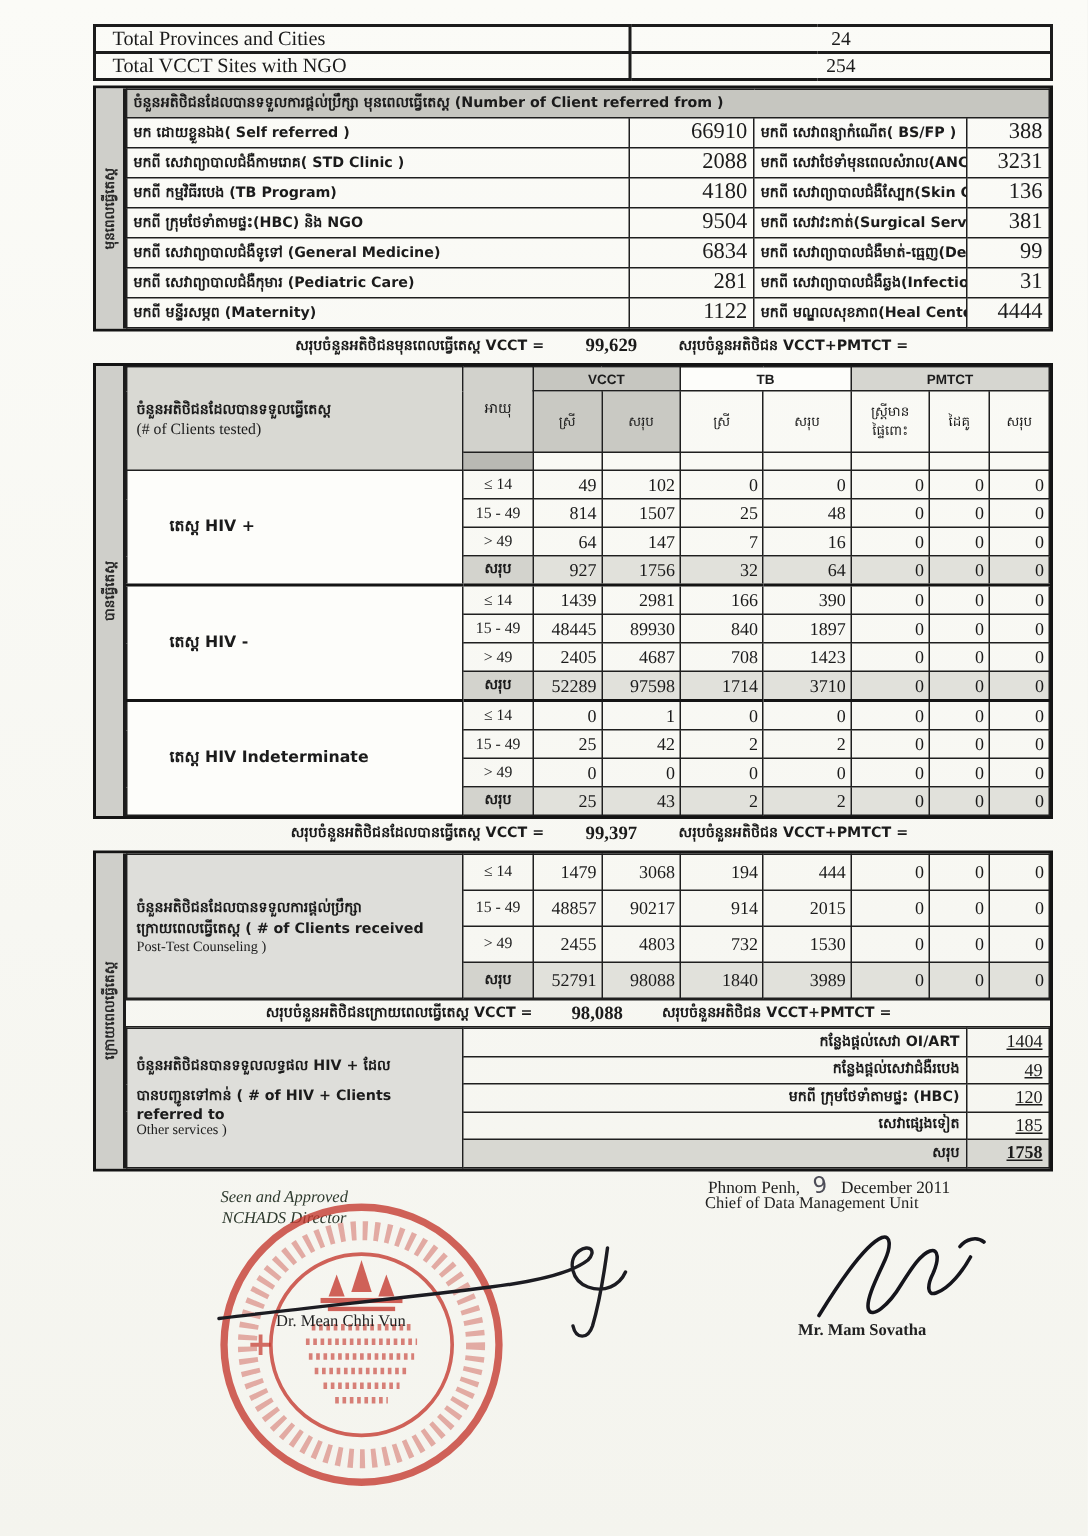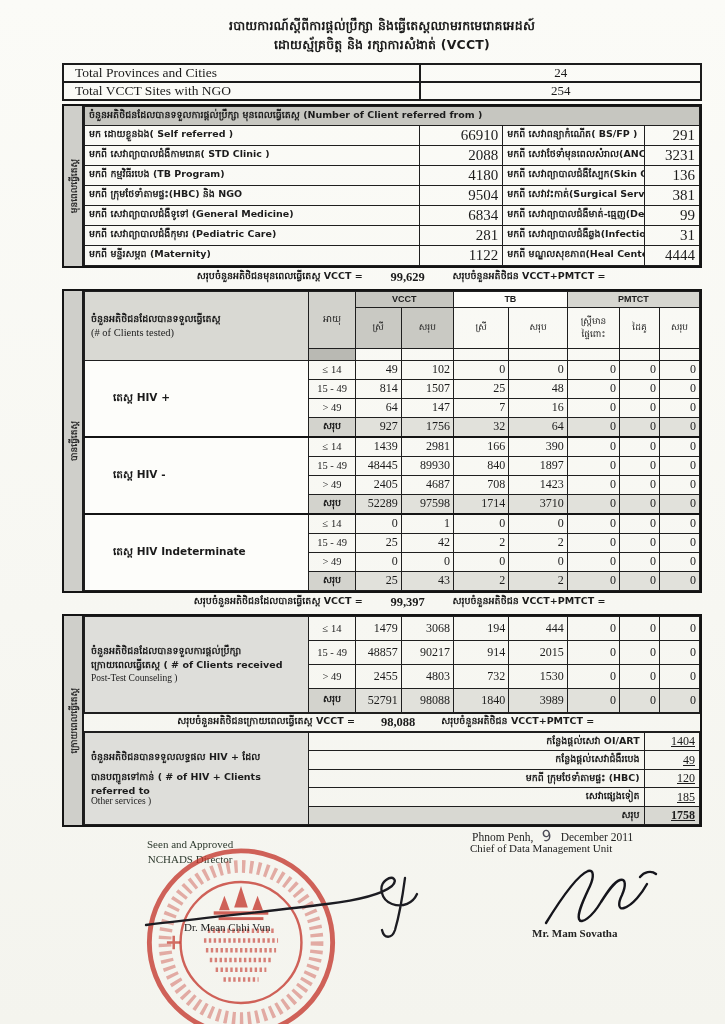--- a/index.html
+++ b/index.html
@@ -99,39 +99,35 @@
 
   .t4{width:100%;}
   .t4 td{border:1px solid #1f1f1f;padding:0 4px;overflow:hidden;}
   .t4 .desc-cell{background:#dededa;text-align:left;vertical-align:middle;padding-left:6px;white-space:normal;font-size:9.5px;}
   .t4 .svc{font-size:9.5px;text-align:right;height:17.5px;}
   .t4 .num{text-align:right;font-size:12px;text-decoration:underline;}
   .t4 .total-row td{background:#d8d8d2;font-weight:700;}
 
   
   .footer{position:relative;height:218px;width:680px;}
-  .approved{position:absolute;left:85px;top:10px;text-align:center;font-size:11px;line-height:1.3;color:#2e3a2e;}
+  .approved{position:absolute;left:85px;top:10px;text-align:center;font-size:11px;line-height:1.3;color:#2e3a2e;font-style:italic;}
   .director-name{position:absolute;left:122px;top:94px;font-size:11px;font-weight:400;color:#222;}
   .stamp{position:absolute;left:80px;top:18px;}
   .sig-left{position:absolute;left:80px;top:46px;}
   .date-line{position:absolute;left:410px;top:0px;font-size:11.5px;color:#222;}
   .date-line .day{display:inline-block;font-family:"DejaVu Sans",sans-serif;font-weight:400;font-size:15px;color:#4d4d58;transform:rotate(-8deg);margin:0 6px;}
   .chief-title{position:absolute;left:408px;top:15px;font-size:11px;color:#222;}
   .sig-right{position:absolute;left:478px;top:38px;}
   .chief-name{position:absolute;left:470px;top:100px;font-size:11px;font-weight:700;color:#222;}
 </style>
 </head>
 <body>
 
 <div class="page">
 
-  <div class="title kh">
-    <div>របាយការណ៍ស្តីពីការផ្តល់ប្រឹក្សា និងធ្វើតេស្តឈាមរកមេរោគអេដស៍</div>
-    <div>ដោយស្ម័គ្រចិត្ត និង រក្សាការសំងាត់ (VCCT)</div>
-  </div>
 
   <table class="info-table">
     <colgroup>
         <col style="width:56%">
         <col style="width:19.5%">
         <col style="width:24.5%">
       </colgroup>
     <tbody>
         <tr>
       <td class="en">Total Provinces and Cities</td>
@@ -157,21 +153,21 @@
             <col style="width:9%">
           </colgroup>
         <tbody>
             <tr>
           <td class="hdr kh" colspan="4">ចំនួនអតិថិជនដែលបានទទួលការផ្តល់ប្រឹក្សា មុនពេលធ្វើតេស្ត (Number of Client referred from )</td>
         </tr>
         <tr>
           <td class="lab kh">មក ដោយខ្លួនឯង( Self referred )</td>
           <td class="num">66910</td>
           <td class="lab kh">មកពី សេវាពន្យាកំណើត( BS/FP )</td>
-          <td class="num">291</td>
+          <td class="num">388</td>
         </tr>
         <tr>
           <td class="lab kh">មកពី សេវាព្យាបាលជំងឺកាមរោគ( STD Clinic )</td>
           <td class="num">2088</td>
           <td class="lab kh">មកពី សេវាថែទាំមុនពេលសំរាល(ANC)</td>
           <td class="num">3231</td>
         </tr>
         <tr>
           <td class="lab kh">មកពី កម្មវិធីរបេង (TB Program)</td>
           <td class="num">4180</td>

